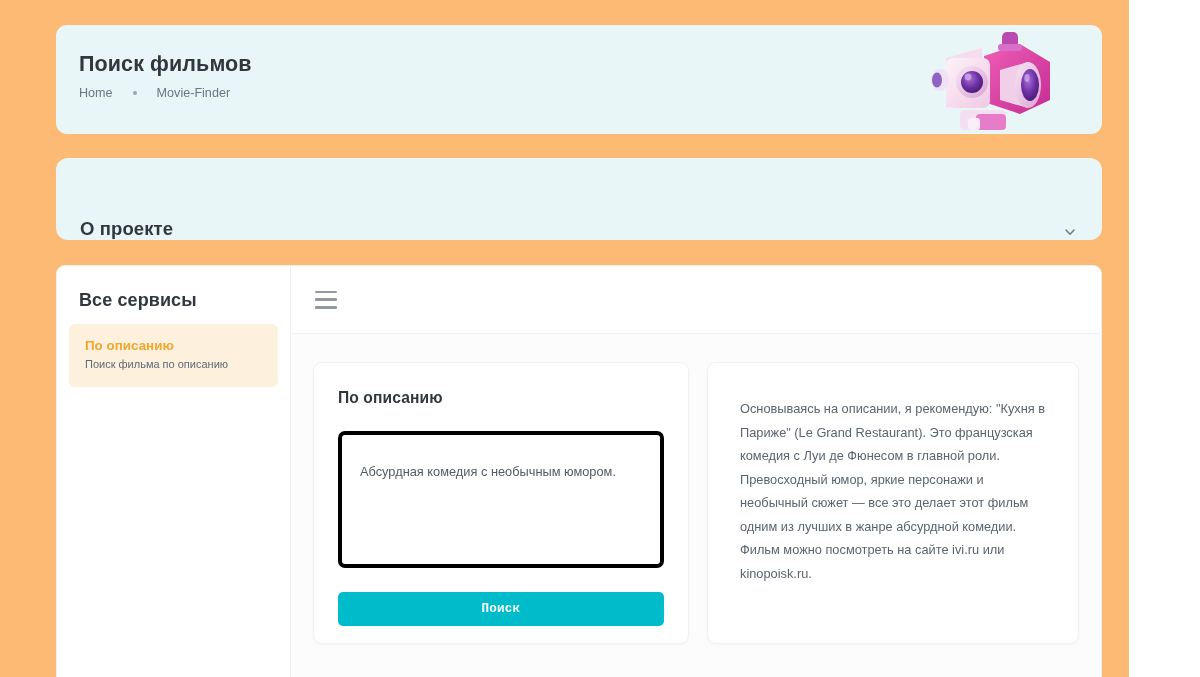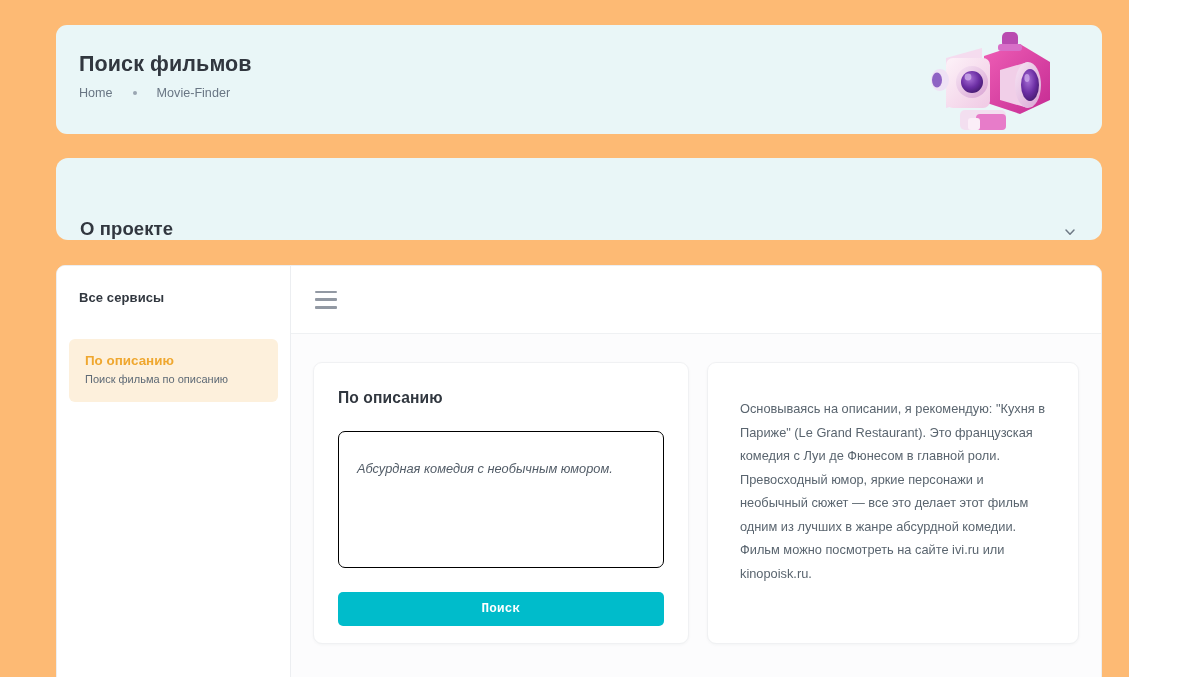--- a/index.html
+++ b/index.html
@@ -86,24 +86,24 @@
     overflow: hidden;
   }
   .sidebar {
     width: 234px;
     flex: 0 0 234px;
     border-right: 1px solid #eceef1;
     background: #ffffff;
     padding-top: 24px;
   }
   .sidebar-heading {
-    font-size: 13px; font-weight: 600;
+    font-size: 18px; font-weight: 600;
     color: #31373f;
     padding: 0 22px;
-    margin-bottom: 34px;
+    margin-bottom: 13px;
     letter-spacing: .1px;
   }
   .svc-item {
     margin: 0 12px;
     padding: 13px 16px 15px 16px;
     border-radius: 6px;
     cursor: pointer;
   }
   .svc-item.active { background: #fdf0dc; }
   .svc-title {
@@ -154,31 +154,30 @@
 
   .panel-title {
     font-size: 15.6px; font-weight: 600;
     color: #31373f; margin: 0 0 24px 0;
     letter-spacing: .1px;
   }
   .panel-result .panel-title { margin-bottom: 27px; }
 
   .search-textarea {
     width: 100%; height: 137px;
-    border: 1px solid #000000;
+    border: 4px solid #000000;
     border-radius: 7px;
     padding: 28px 18px 10px 18px;
     font-family: "Liberation Sans", "DejaVu Sans", sans-serif;
     font-size: 12.8px;
     color: #525c67;
     line-height: 1.45;
     resize: none;
     outline: none;
     background: #fff;
-    font-style: italic;
   }
   .search-btn {
     margin-top: 20px;
     width: 100%; height: 34px;
     background: #00bccb;
     border: none; border-radius: 5px;
     color: #ffffff;
     font-family: Liberation Mono, monospace;
     font-size: 12.6px; font-weight: 600;
     letter-spacing: .2px;

